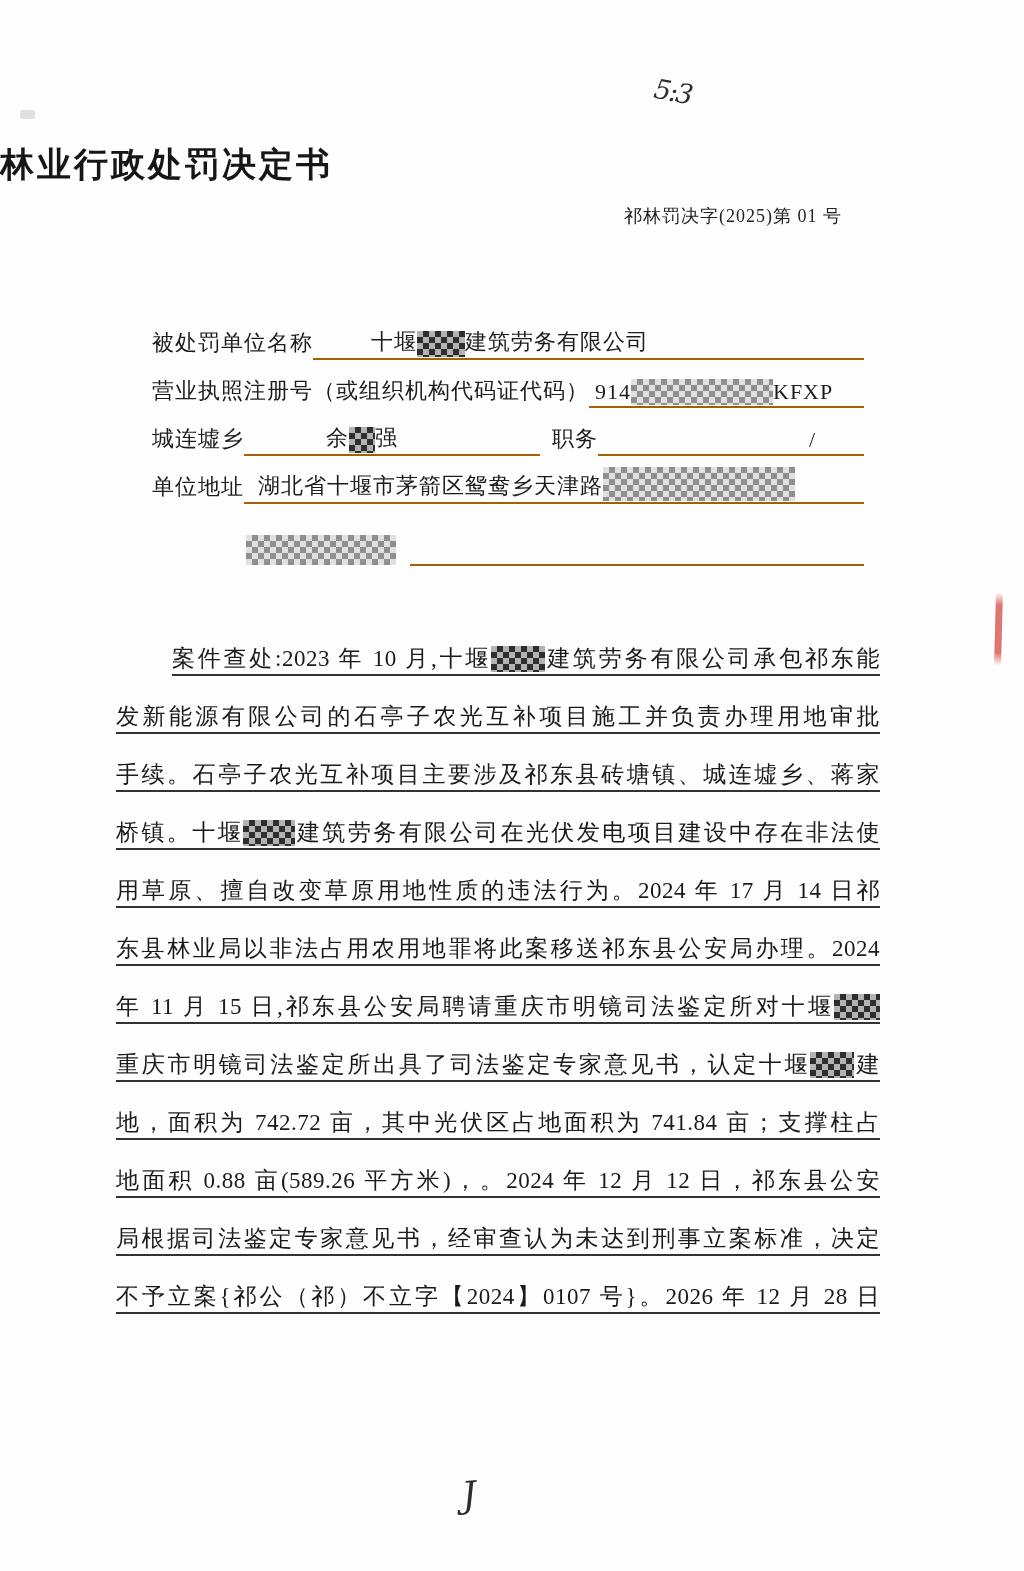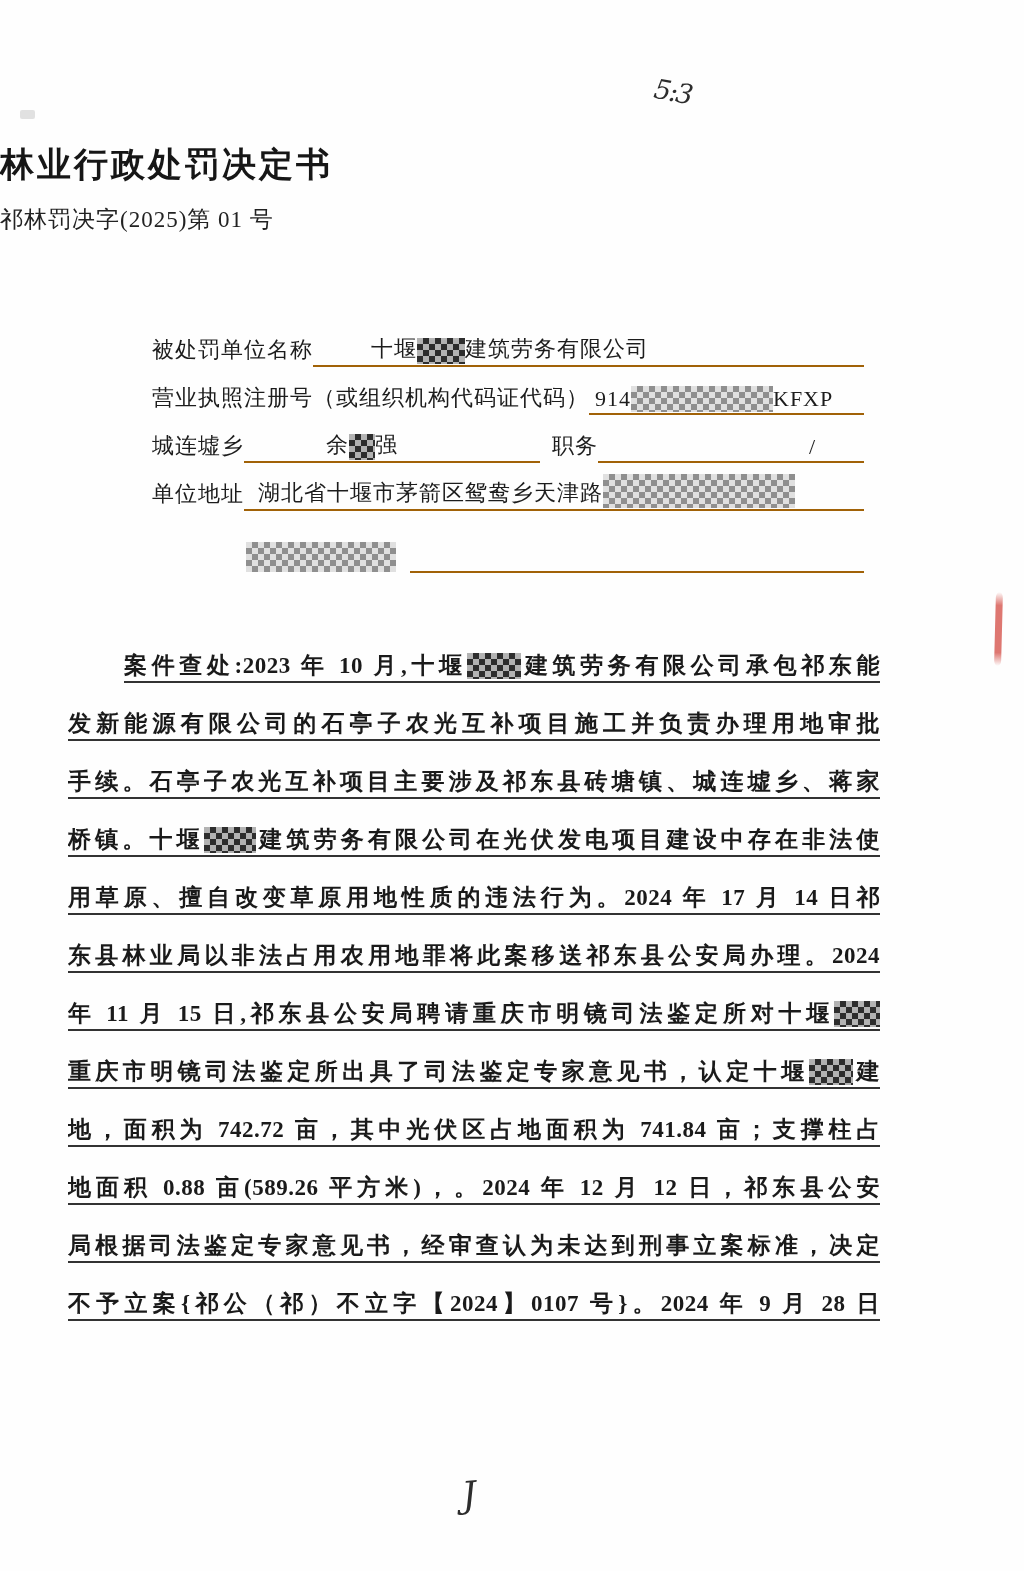--- a/index.html
+++ b/index.html
@@ -6,33 +6,33 @@
   html,body { background:#ffffff; }
   .page {
     position:relative; width:1024px; height:1571px; background:#fefefe;
     font-family:"Liberation Serif","DejaVu Serif",serif; color:#1c1c1c; overflow:hidden;
   }
   .title {
     padding-top:142px; font-size:34px; font-weight:bold;
     letter-spacing:3px; color:#161616;
   }
   .docnum {
-    margin-top:16px; text-align:left; padding-right:182px; font-size:23px;
+    margin-top:16px; text-align:right; padding-right:182px; font-size:18px;
     letter-spacing:1px; color:#222;
   }
   .fields { margin:84px 160px 0 152px; }
   .field-row { display:flex; align-items:flex-end; height:48px; font-size:22px; }
   .field-label { white-space:nowrap; letter-spacing:1px; padding-bottom:2px; }
   .uline {
     border-bottom:2px solid #a16207; display:flex; align-items:flex-end;
     min-height:34px; padding-bottom:1px; white-space:nowrap; letter-spacing:1px;
   }
   .uline.noline { border-bottom:none; }
   .grow { flex:1 1 auto; }
-  .body-text { margin:52px 144px 0 68px;font-weight:bold; }
+  .body-text { margin:52px 144px 0 116px; }
   .bline {
     height:58px; border-bottom:2px solid #333; padding-top:25px; font-size:23px;
     letter-spacing:0.5px; overflow:hidden; text-align:justify; text-align-last:justify;
     color:#1a1a1a;
   }
   .px {
     display:inline-block; height:26px; vertical-align:-6px;
     background:repeating-conic-gradient(#8f8f8f 0% 25%, #e0e0e0 0% 50%);
     background-size:12px 12px;
   }
@@ -95,20 +95,20 @@
       <div class="bline">发新能源有限公司的石亭子农光互补项目施工并负责办理用地审批</div>
       <div class="bline">手续。石亭子农光互补项目主要涉及祁东县砖塘镇、城连墟乡、蒋家</div>
       <div class="bline">桥镇。十堰<span class="px px-dark" style="width: 52px;"></span>建筑劳务有限公司在光伏发电项目建设中存在非法使</div>
       <div class="bline">用草原、擅自改变草原用地性质的违法行为。2024 年 17 月 14 日祁</div>
       <div class="bline">东县林业局以非法占用农用地罪将此案移送祁东县公安局办理。2024</div>
       <div class="bline">年 11 月 15 日,祁东县公安局聘请重庆市明镜司法鉴定所对十堰<span class="px px-dark" style="width: 46px;"></span></div>
       <div class="bline">重庆市明镜司法鉴定所出具了司法鉴定专家意见书，认定十堰<span class="px px-dark" style="width: 44px;"></span>建</div>
       <div class="bline">地，面积为 742.72 亩，其中光伏区占地面积为 741.84 亩；支撑柱占</div>
       <div class="bline">地面积 0.88 亩(589.26 平方米)，。2024 年 12 月 12 日，祁东县公安</div>
       <div class="bline">局根据司法鉴定专家意见书，经审查认为未达到刑事立案标准，决定</div>
-      <div class="bline">不予立案{祁公（祁）不立字【2024】0107 号}。2024 年 9 月 28 日</div>
+      <div class="bline">不予立案{祁公（祁）不立字【2024】0107 号}。2026 年 12 月 28 日</div>
     </div>
 
   <div class="red-mark" style="background: linear-gradient(transparent 0%, rgb(211, 74, 66) 18%, rgb(211, 74, 66) 82%, transparent 100%);"></div>
 
   <div class="hw hw-bottom">J</div>
 
 </div>
 
 </body></html>

